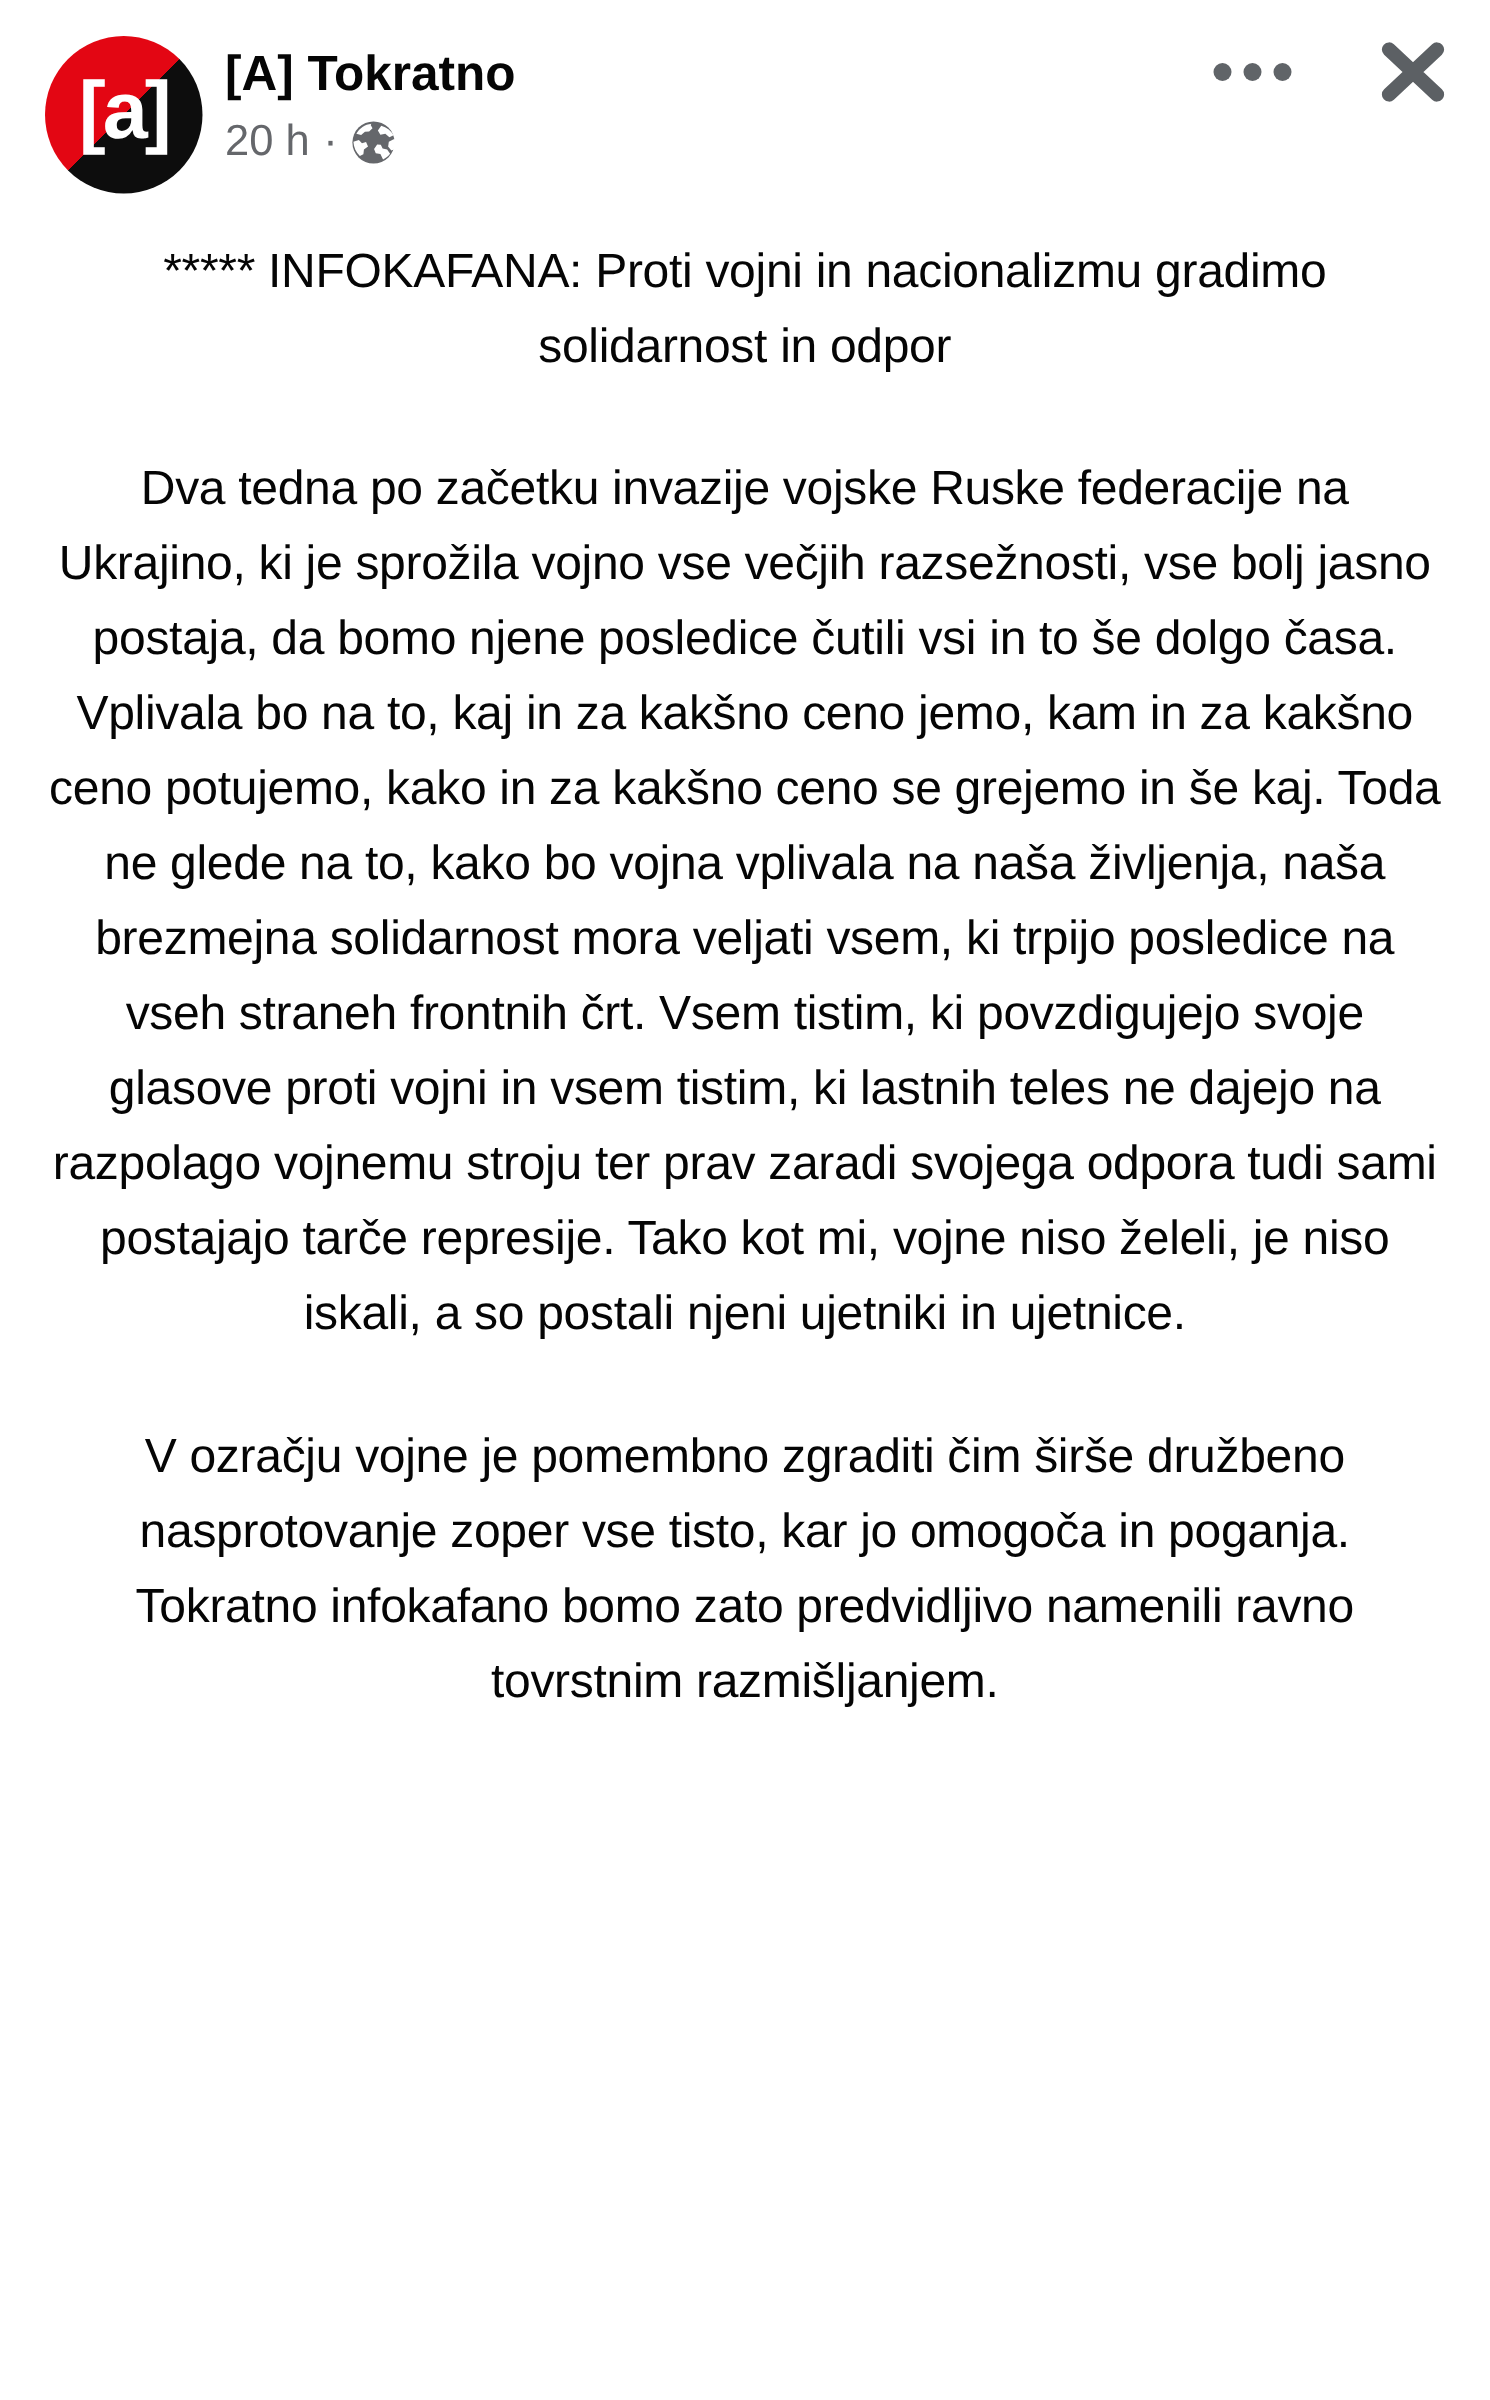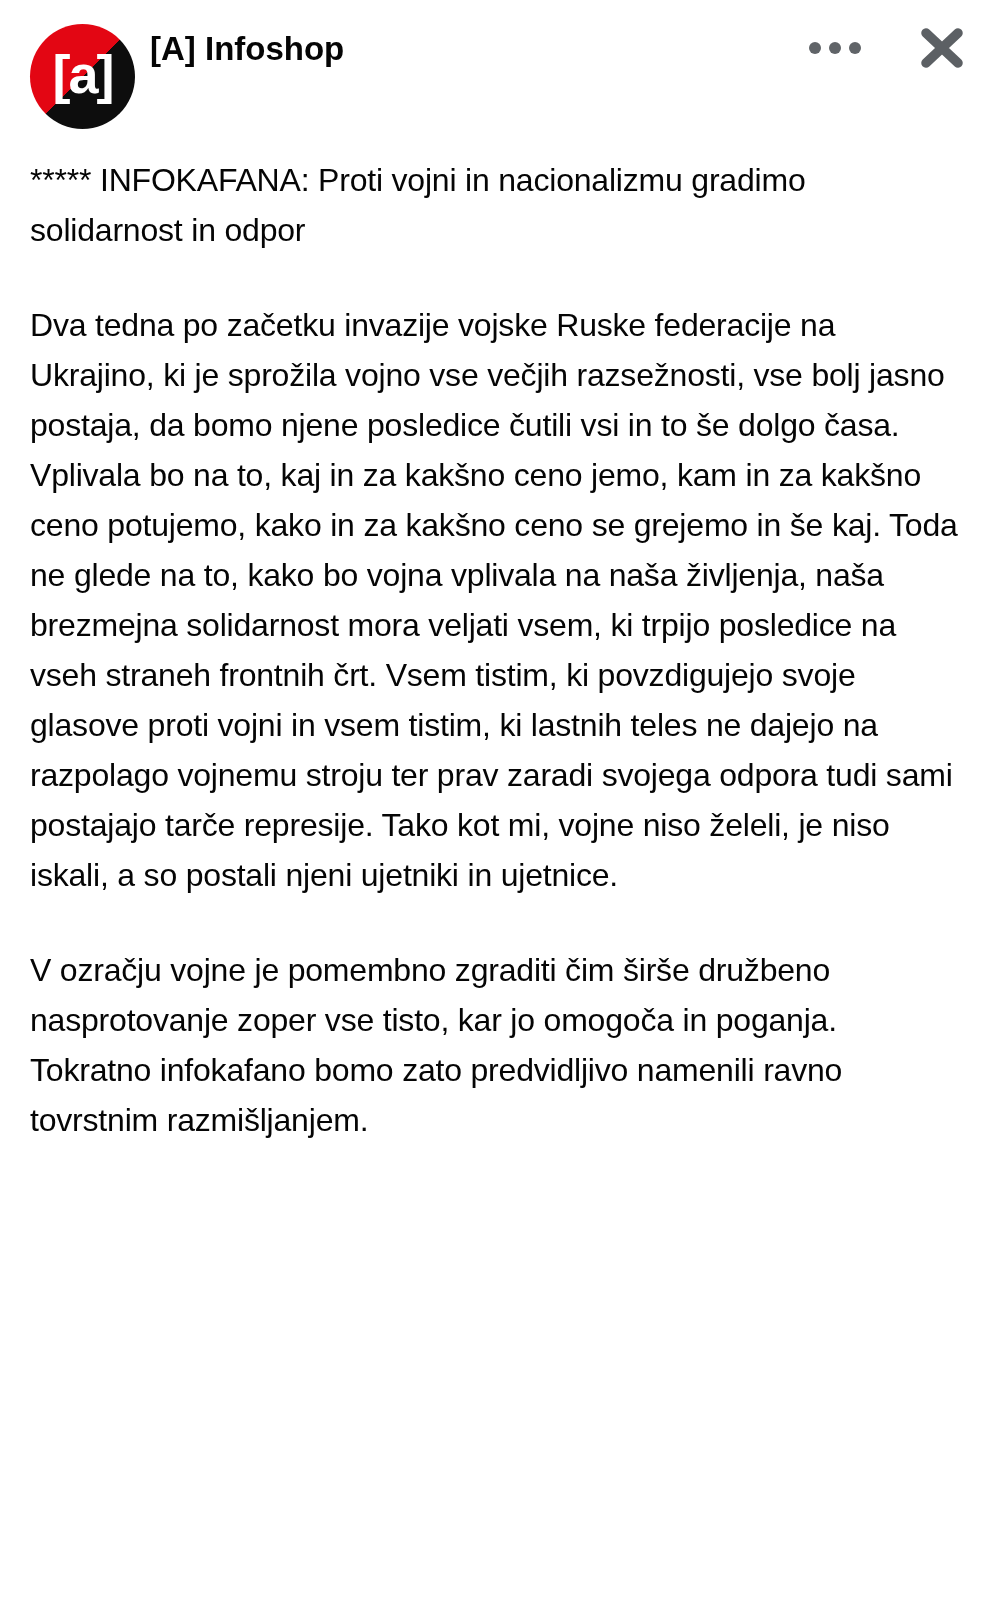--- a/index.html
+++ b/index.html
@@ -79,20 +79,21 @@
     width: 12px;
     height: 12px;
     border-radius: 50%;
     background: #606468;
     display: block;
   }
 
   
   .post-body {
     padding: 26px 30px 0 30px;
+    text-align: center;
   }
   .post-body p {
     font-size: 32px;
     line-height: 50px;
     letter-spacing: -0.2px;
     color: #050505;
     margin: 0 0 45px 0;
     max-width: 933px;
   }
   .post-body p:last-child { margin-bottom: 16px; }
@@ -101,21 +102,35 @@
 <body>
 
 <div class="post">
 
   <header class="post-header">
     <div class="avatar">
       <span class="avatar-label">[a]</span>
     </div>
 
     <div class="header-text">
-      <div class="page-name">[A] Infoshop</div>
+      <div class="page-name">[A] Tokratno</div>
+      <div class="post-meta">
+        <span class="timestamp">20 h</span>
+        <span class="sep">·</span>
+        <span class="globe-icon">
+          <svg width="30" height="30" viewBox="0 0 32 32" aria-hidden="true">
+            <circle cx="16" cy="16" r="15" fill="#65676B"></circle>
+            <path fill="#ffffff" d="M14.5 2.6c-4.6.5-8.6 3.3-10.7 7.2l3.4.9 2.7-2.3 3-.2 2.4-2.4-1.3-2.2.5-1z"></path>
+            <path fill="#ffffff" d="M5.6 14.2l-3.9 1.2c.2 4 1.9 7.6 4.6 10.2l2.5-1.3.4-3.4 2.9-2-1.4-3.3-2.9 1-2.2-2.4z"></path>
+            <path fill="#ffffff" d="M21.5 4.1l-2.4 3.4 1.8 3 3.5-.7 2.9 2.4 3-1.4c-1.9-3.2-5-5.7-8.8-6.7z"></path>
+            <path fill="#ffffff" d="M30.3 13.6l-3.4 1.8-.5 3.4 2.3 2.9 2.9-1c.3-1 .4-2 .4-3.1 0-1.4-.2-2.7-.7-4z"></path>
+            <path fill="#ffffff" d="M18.6 17.4l-2.2 3.2 1.2 3.1 3.3.4 1.9 3.9c2-.9 3.7-2.3 5-4l-2.1-3.1-3.2-.6-1.3-2.7-2.6-.2z"></path>
+          </svg>
+        </span>
+      </div>
     </div>
 
     <div class="header-actions">
       <button class="icon-btn" aria-label="More options">
         <span class="dots">
             <i></i>
             <i></i>
             <i></i>
           </span>
       </button>

